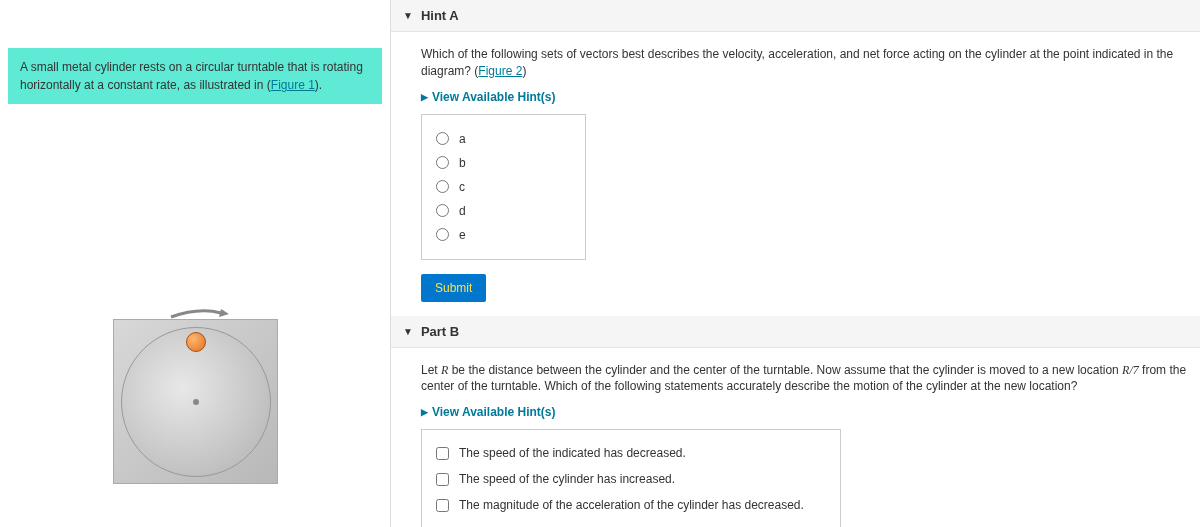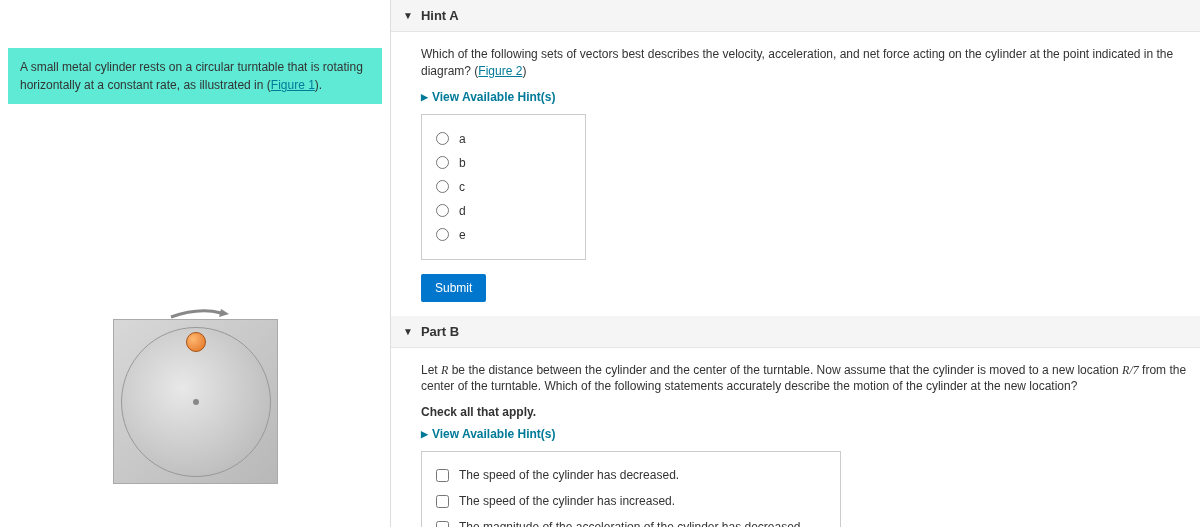--- a/index.html
+++ b/index.html
@@ -26,21 +26,21 @@
 .caret { font-size: 10px; }
 .part-body { padding: 14px 9px 14px 30px; }
 .question-text { font-size: 12px; line-height: 1.4; margin-bottom: 10px; }
 .hints-link { color: #007a99; font-size: 12px; font-weight: bold; cursor: pointer; display: flex; align-items: center; gap: 4px; margin-bottom: 10px; }
 .hints-caret { font-size: 9px; }
 .options-box { border: 1px solid #ccc; padding: 12px 14px; width: 165px; margin-bottom: 14px; }
 .option-row { display: flex; align-items: center; gap: 10px; padding: 5px 0; font-size: 12px; }
 .option-row input[type=radio], .option-row input[type=checkbox] { width: 13px; height: 13px; cursor: pointer; }
 .checkbox-box { border: 1px solid #ccc; padding: 10px 14px; width: 420px; margin-bottom: 14px; }
 .check-row { display: flex; align-items: center; gap: 10px; padding: 6px 0; font-size: 12px; }
-.submit-btn { background: #0077cc; color: #ffffff; border: none; padding: 7px 14px; font-size: 12px; cursor: pointer; border-radius: 2px; }
+.submit-btn { background: #0077cc; color: #fde047; border: none; padding: 7px 14px; font-size: 12px; cursor: pointer; border-radius: 2px; }
 .instruction { font-size: 12px; font-weight: bold; margin: 8px 0; }
 .math-var { font-family: "Times New Roman", serif; font-style: italic; }
 </style>
 </head>
 <body>
 
 <div class="container">
   <div class="left-col">
     <div class="problem-intro">
       <span>A small metal cylinder rests on a circular turntable that is rotating horizontally at a constant rate, as illustrated in (</span><span class="figure-link">Figure 1</span><span>).</span>
@@ -99,29 +99,28 @@
     </div>
 
     <div class="part-header">
       <span class="caret">▼</span>
       <span>Part B</span>
     </div>
     <div class="part-body">
       <div class="question-text">
         <span>Let </span><span class="math-var">R</span><span> be the distance between the cylinder and the center of the turntable. Now assume that the cylinder is moved to a new location </span><span class="math-var">R/7</span><span> from the center of the turntable. Which of the following statements accurately describe the motion of the cylinder at the new location?</span>
       </div>
-      <div class="instruction">Check all that apply.</div>
       <div class="hints-link">
         <span class="hints-caret">▶</span>
         <span>View Available Hint(s)</span>
       </div>
       <div class="checkbox-box">
         <label class="check-row">
             <input type="checkbox" style="">
-            <span>The speed of the cylinder has decreased.</span>
+            <span>The speed of the indicated has decreased.</span>
           </label>
         <label class="check-row">
             <input type="checkbox" style="">
             <span>The speed of the cylinder has increased.</span>
           </label>
         <label class="check-row">
             <input type="checkbox" style="">
             <span>The magnitude of the acceleration of the cylinder has decreased.</span>
           </label>
 

